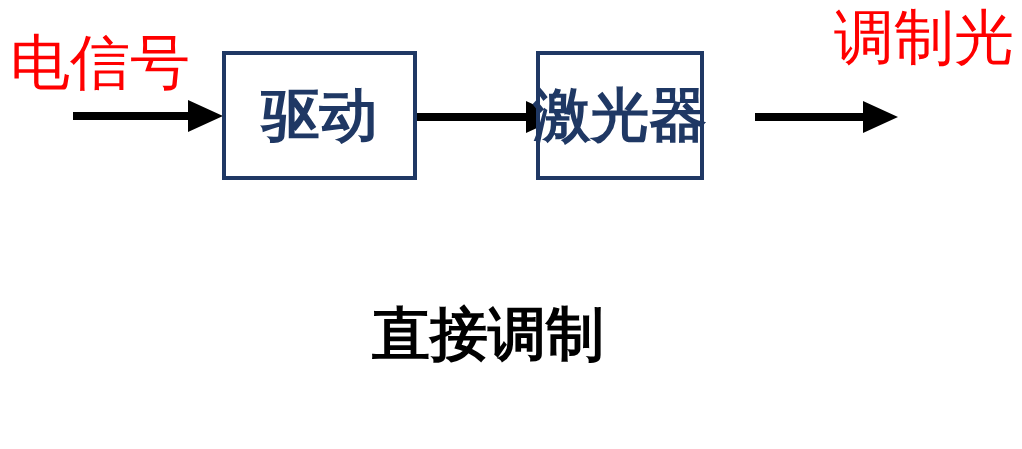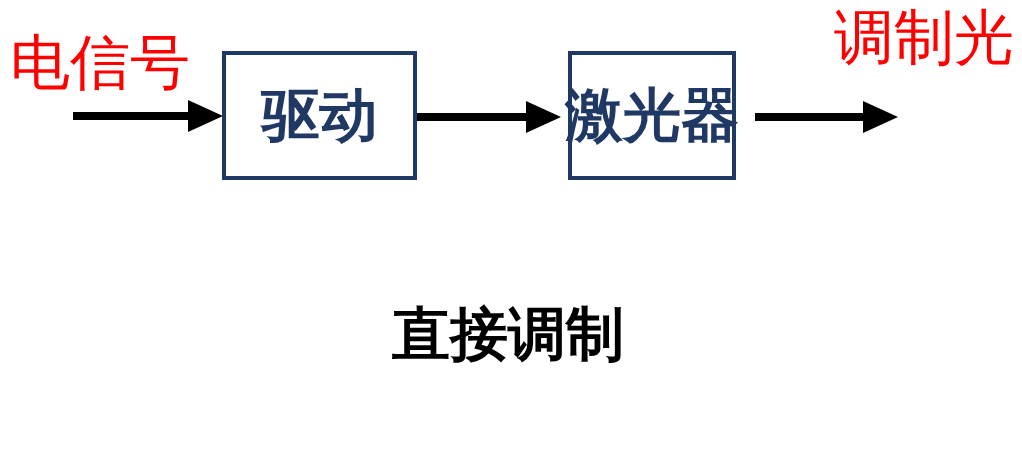--- a/index.html
+++ b/index.html
@@ -54,33 +54,32 @@
     box-sizing: border-box;
     display: flex;
     align-items: center;
     justify-content: center;
     color: var(--navy);
     font-size: 58px;
     font-weight: 700;
     white-space: nowrap;
   }
   .block.driver { left: 222px; width: 195px; }
-  .block.laser  { left: 568px; width: 168px; }
+  .block.laser  { left: 536px; width: 168px; }
   .caption {
     position: absolute;
     left: 488px;
     top: 300px;
     transform: translateX(-50%);
     text-align: center;
     color: var(--caption);
     font-weight: 700;
     font-size: 58px;
     line-height: 68px;
     white-space: nowrap;
-    margin-left: 20px;
   }
 </style>
 </head>
 <body>
 
 <div class="canvas">
 
   <div class="signal-label input">电信号</div>
 
   <svg class="arrows-layer" viewBox="0 0 1022 449" xmlns="http://www.w3.org/2000/svg">

